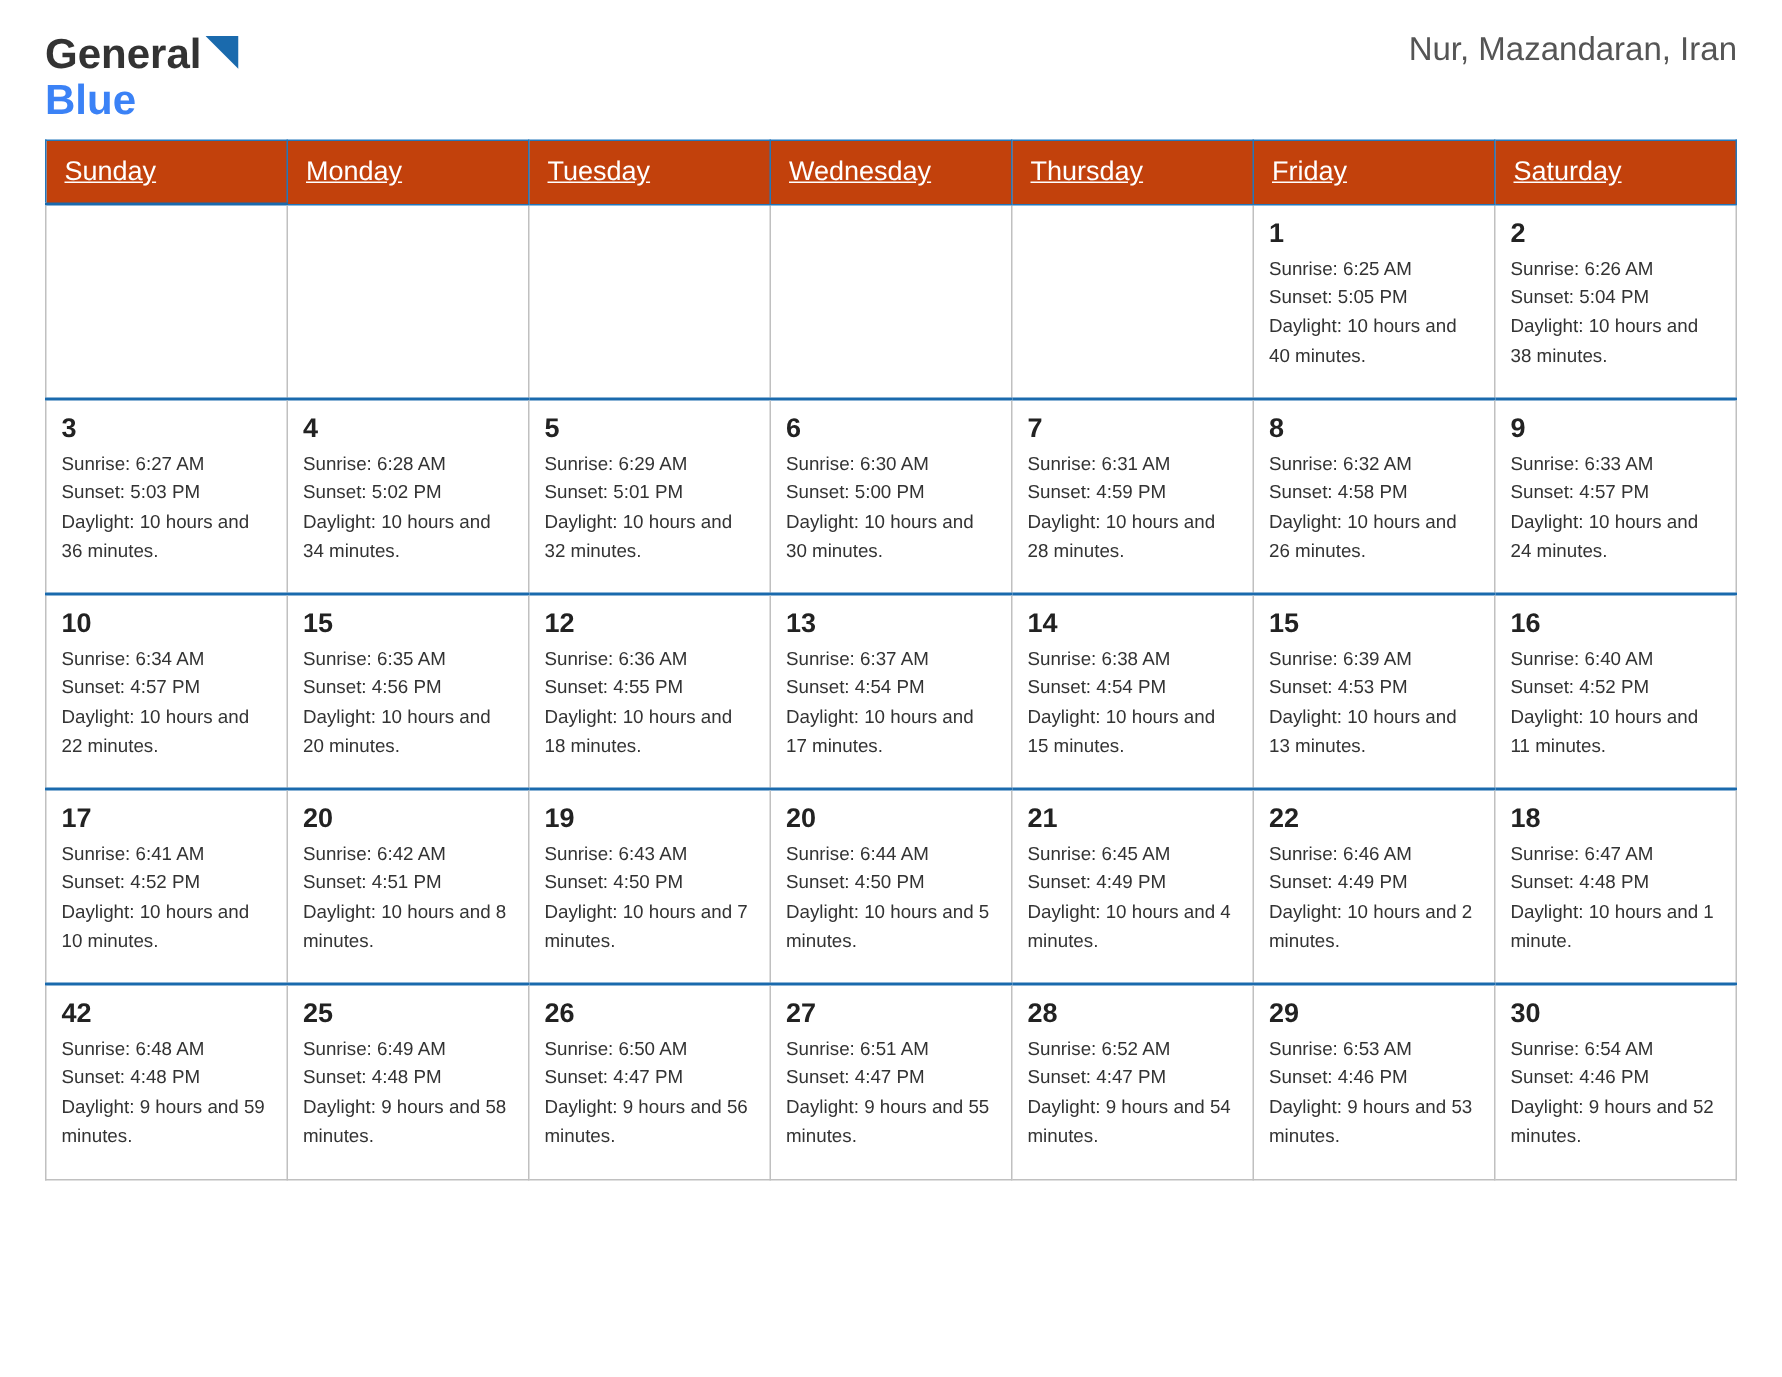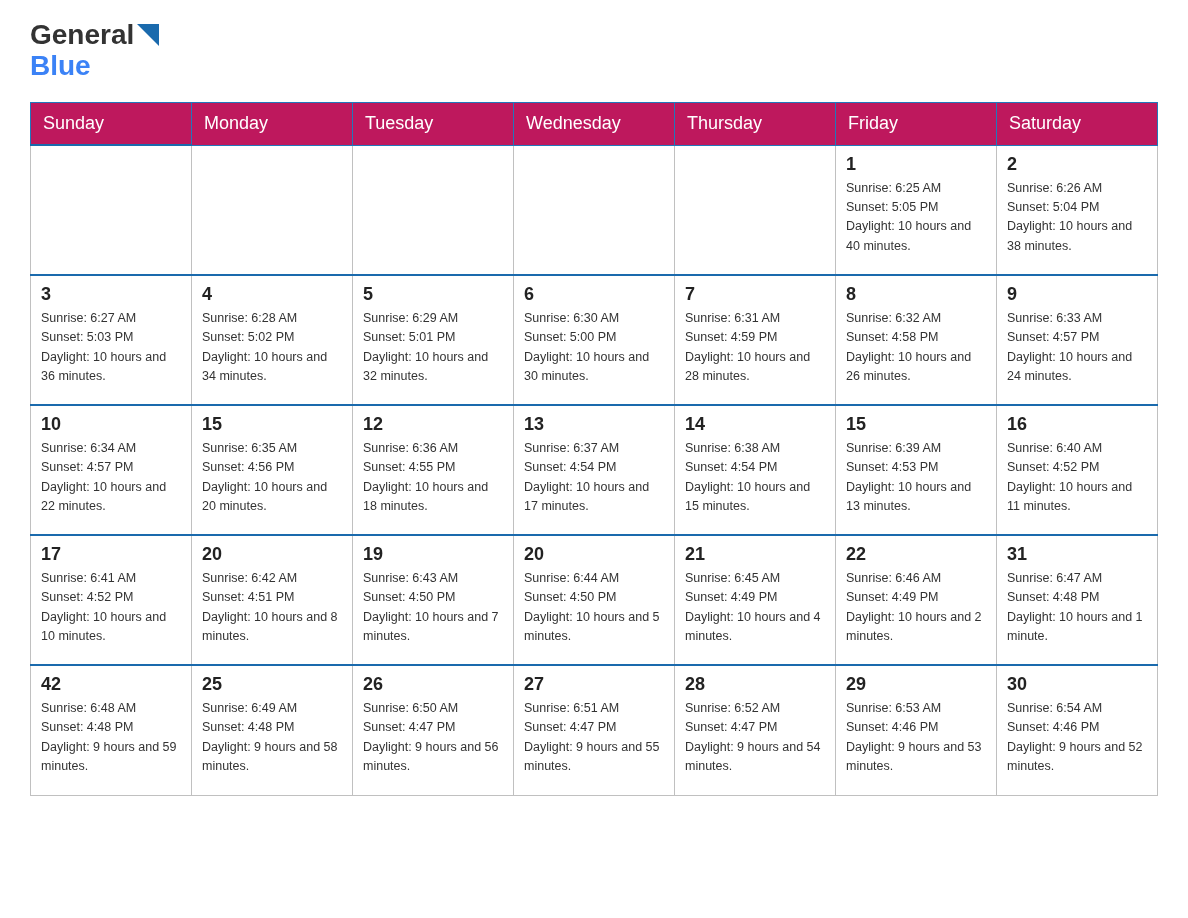--- a/index.html
+++ b/index.html
@@ -7,21 +7,21 @@
       font-family: Arial, sans-serif;
       background: #fff;
       width: 1188px;
       min-height: 918px;
       padding: 20px 30px;
     }
     .header {
       display: flex;
       justify-content: space-between;
       align-items: flex-start;
-      margin-bottom: 20px;
+      margin-bottom: 10px;
     }
     .logo {
       display: flex;
       flex-direction: column;
       align-items: flex-start;
     }
     .logo-general {
       font-size: 28px;
       font-weight: bold;
       color: #333;
@@ -47,27 +47,28 @@
       font-size: 22px;
       color: #555;
       font-weight: normal;
     }
     .calendar {
       width: 100%;
       border-collapse: collapse;
       border: 1px solid #b0b0b0;
     }
     .calendar th {
-      background-color: #be185d;
+      background-color: #c2410c;
       color: #fff;
       padding: 10px 12px;
       font-size: 18px;
       font-weight: normal;
       text-align: left;
       border: 1px solid #2277bb;
+      text-decoration: underline;
     }
     .calendar td {
       vertical-align: top;
       padding: 8px 10px;
       border: 1px solid #c0c0c0;
       width: 14.28%;
       min-height: 110px;
       height: 130px;
     }
     .day-number {
@@ -104,20 +105,21 @@
       <span class="logo-general">General</span>
       <span style="display:inline-block; margin-left:3px; margin-top:4px;">
         <svg width="22" height="22" viewBox="0 0 22 22">
           <polygon points="0,0 22,0 22,22" fill="#1a6aad"></polygon>
         </svg>
       </span>
     </div>
     <span class="logo-blue">Blue</span>
   </div>
   <div class="title-block">
+    <div class="location-title">Nur, Mazandaran, Iran</div>
   </div>
 </div>
 
 <table class="calendar">
   <thead>
     <tr>
     <th>Sunday</th>
         <th>Monday</th>
         <th>Tuesday</th>
         <th>Wednesday</th>
@@ -221,21 +223,21 @@
         </td>
         <td>
           <span class="day-number">21</span>
           <div class="day-info">Sunrise: 6:45 AM<br>Sunset: 4:49 PM<br>Daylight: 10 hours and 4 minutes.</div>
         </td>
         <td>
           <span class="day-number">22</span>
           <div class="day-info">Sunrise: 6:46 AM<br>Sunset: 4:49 PM<br>Daylight: 10 hours and 2 minutes.</div>
         </td>
         <td>
-          <span class="day-number">31</span>
+          <span class="day-number">18</span>
           <div class="day-info">Sunrise: 6:47 AM<br>Sunset: 4:48 PM<br>Daylight: 10 hours and 1 minute.</div>
         </td>
       </tr>
       <tr class="week-row">
         <td>
           <span class="day-number">42</span>
           <div class="day-info">Sunrise: 6:48 AM<br>Sunset: 4:48 PM<br>Daylight: 9 hours and 59 minutes.</div>
         </td>
         <td>
           <span class="day-number">25</span>

